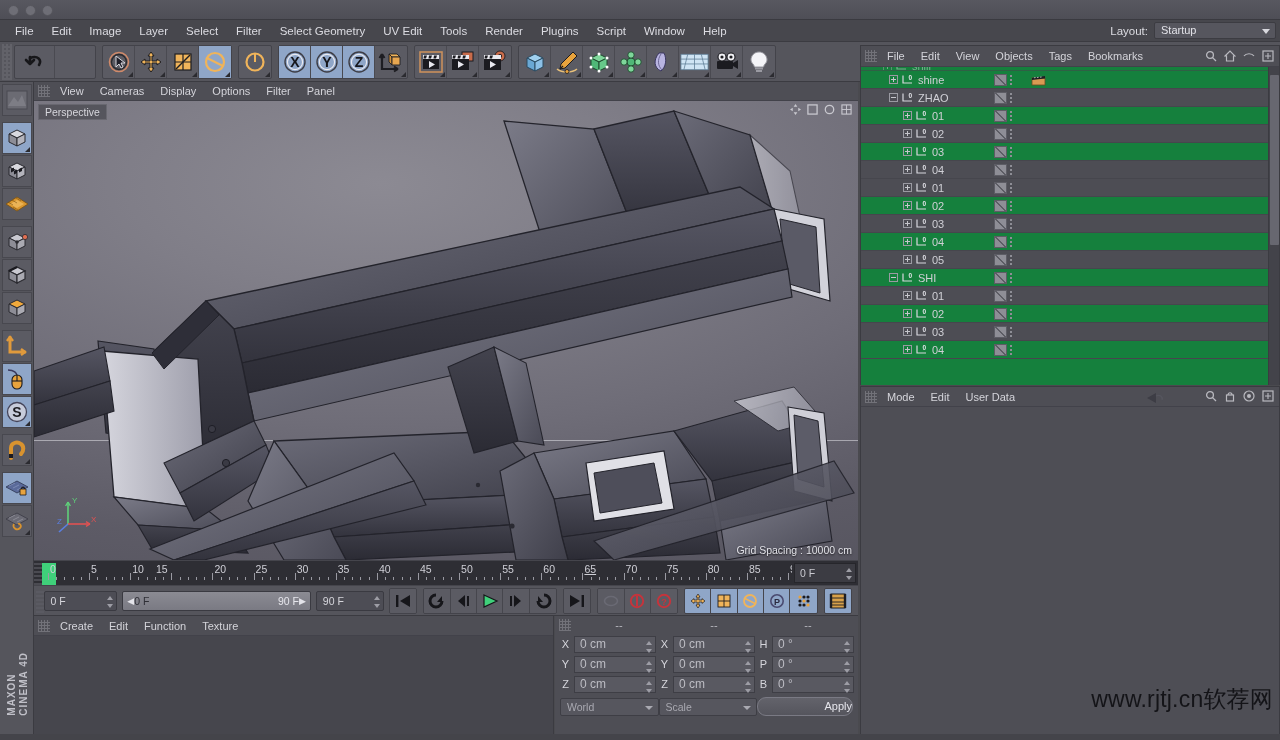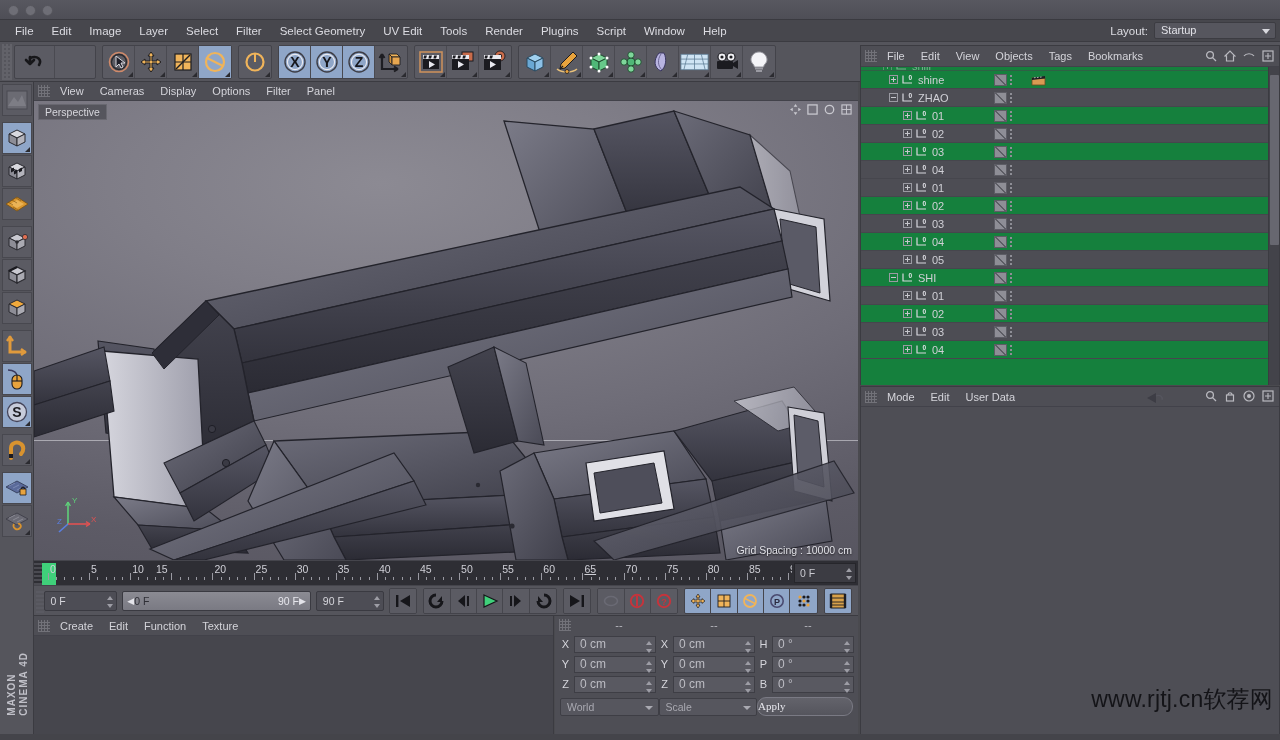--- a/index.html
+++ b/index.html
@@ -230,21 +230,21 @@
     flex: 1; height: 18px; background: #56565e; border: 1px solid #3e3e45; border-radius: 2px;
     font-size: 10.5px; color: #a9a9b1; padding-left: 6px; line-height: 16px; position: relative;
   }
   .dsel .arr {
     position: absolute; right: 5px; top: 7px;
     border-left: 4px solid transparent; border-right: 4px solid transparent; border-top: 4px solid #a9a9b1;
   }
   .apply-btn {
     width: 96px; height: 19px; border-radius: 9px;
     background: linear-gradient(#63636b,#55555d); border: 1px solid #7a7a84;
-    font-size: 11px; color: #e6e6ec; text-align: left; line-height: 17px; font-family: Liberation Serif, serif;
+    font-size: 11px; color: #e6e6ec; text-align: right; line-height: 17px;
   }
 
   
   .objman {
     position: absolute; left: 860px; top: 45px; width: 420px; height: 340px;
     background: #4e4e55; border: 1px solid #3b3b41;
   }
   .om-menu {
     height: 21px; display: flex; align-items: center; padding-left: 4px;
     border-bottom: 1px solid #42424a; position: relative;

